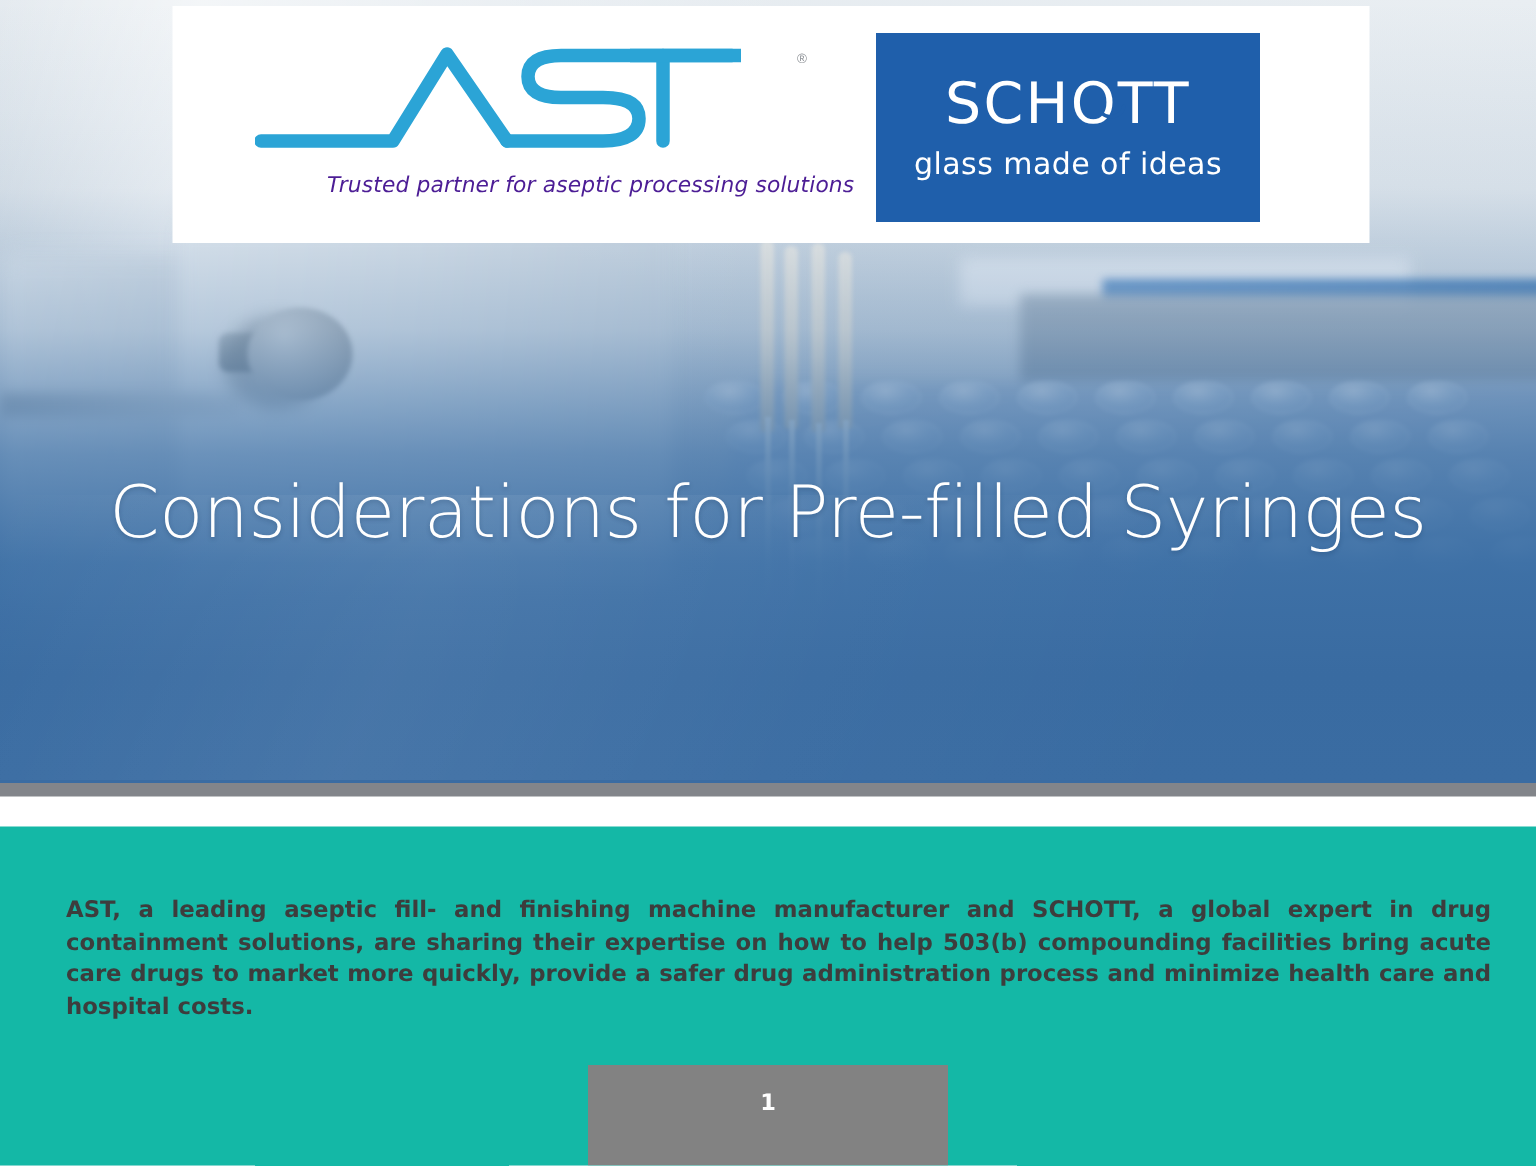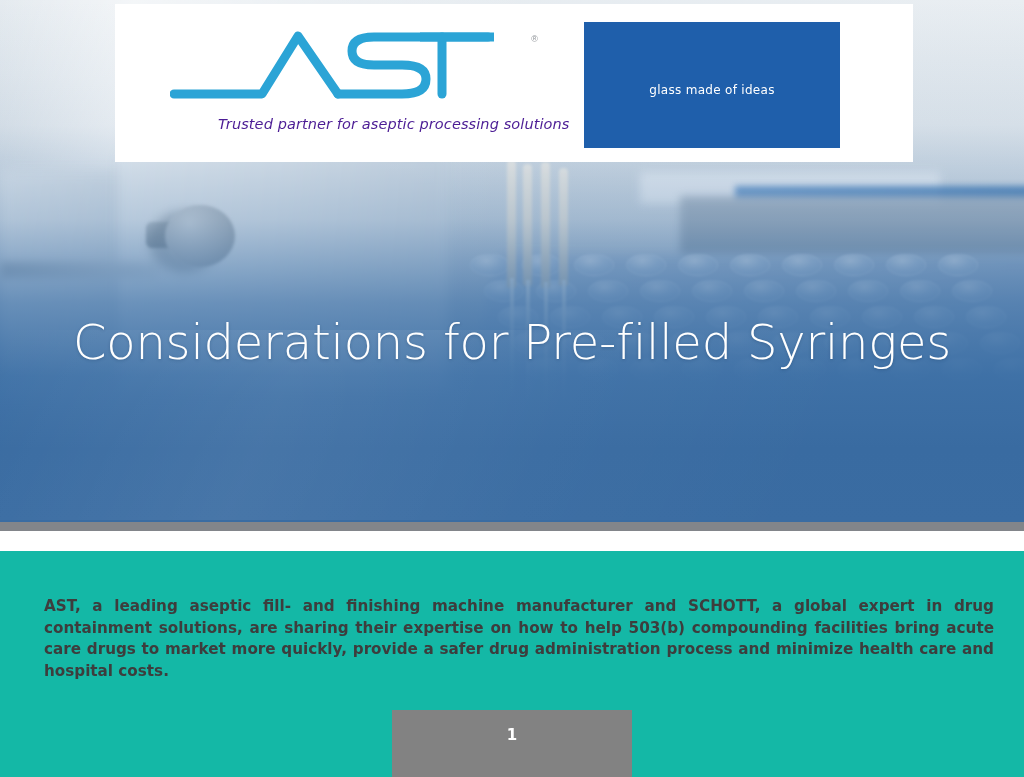--- a/index.html
+++ b/index.html
@@ -180,21 +180,21 @@
   .schott-word {
     position:relative;
     font-family:"DejaVu Sans", sans-serif;
     font-size:38px; font-weight:400;
     letter-spacing:1.5px;
     color:#ffffff; line-height:1;
   }
   .schott-tag {
     margin-top:9px;
     font-family:"DejaVu Sans", sans-serif;
-    font-size:12px; color:#ffffff;
+    font-size:20px; color:#ffffff;
     letter-spacing:.3px;
   }
 
   
   .hero-title {
     position:absolute; left:0; top:312px;
     width:1024px;
     text-align:center;
     color:#ffffff;
     font-family:"DejaVu Sans", sans-serif;
@@ -347,20 +347,26 @@
             <path d="M168 70 L232 70 Q256 70 256 55 Q256 41 232 41 L204 41 Q182 41 182 27 Q182 13 204 13 L318 13"></path>
             <path d="M272 13 L272 70"></path>
           </g>
           <rect x="250" y="8.5" width="74" height="9" fill="#2ba4d6"></rect>
         </svg>
         <span class="ast-reg">®</span>
         <div class="ast-tagline">Trusted partner for aseptic processing solutions</div>
       </div>
 
       <div class="schott-box">
+        <div class="schott-word">
+          <span>SCHOTT</span>
+          <svg width="24" height="24" viewBox="0 0 24 24" style="position:absolute; left:100px; top:9px; pointer-events:none;">
+            <path d="M4.5 16.5 A9 9 0 0 0 19.5 10.5" fill="none" stroke="#1f5fab" stroke-width="2.4"></path>
+          </svg>
+        </div>
         <div class="schott-tag">glass made of ideas</div>
       </div>
 
     </div>
 
     <h1 class="hero-title">
       <span class="title-line">Considerations for Pre-filled Syringes</span>
     </h1>
 
   </div>

